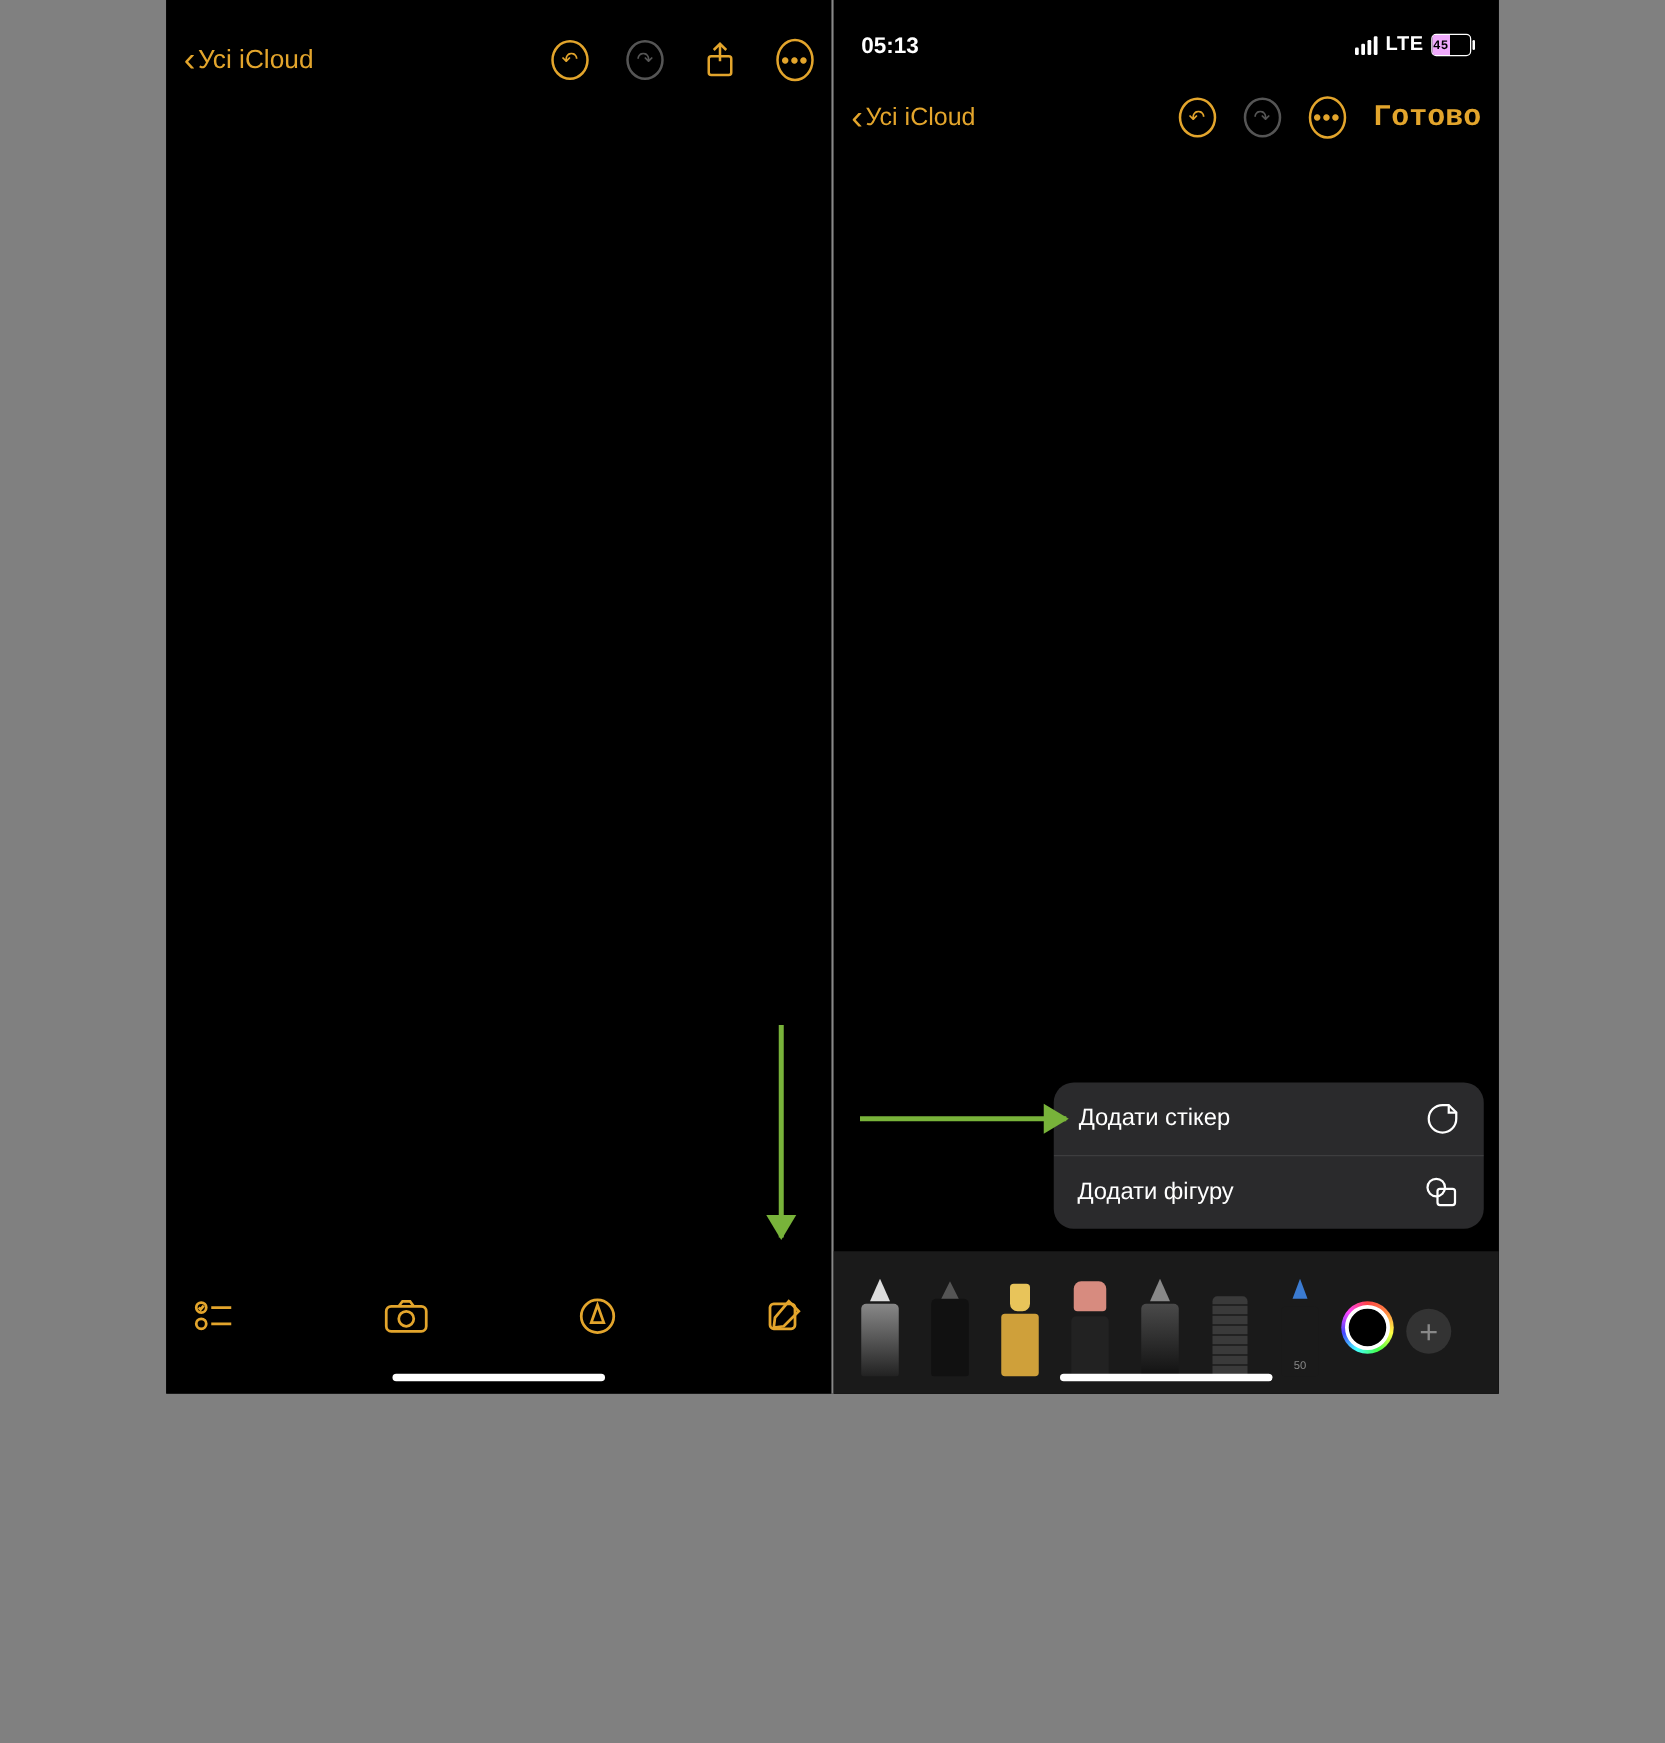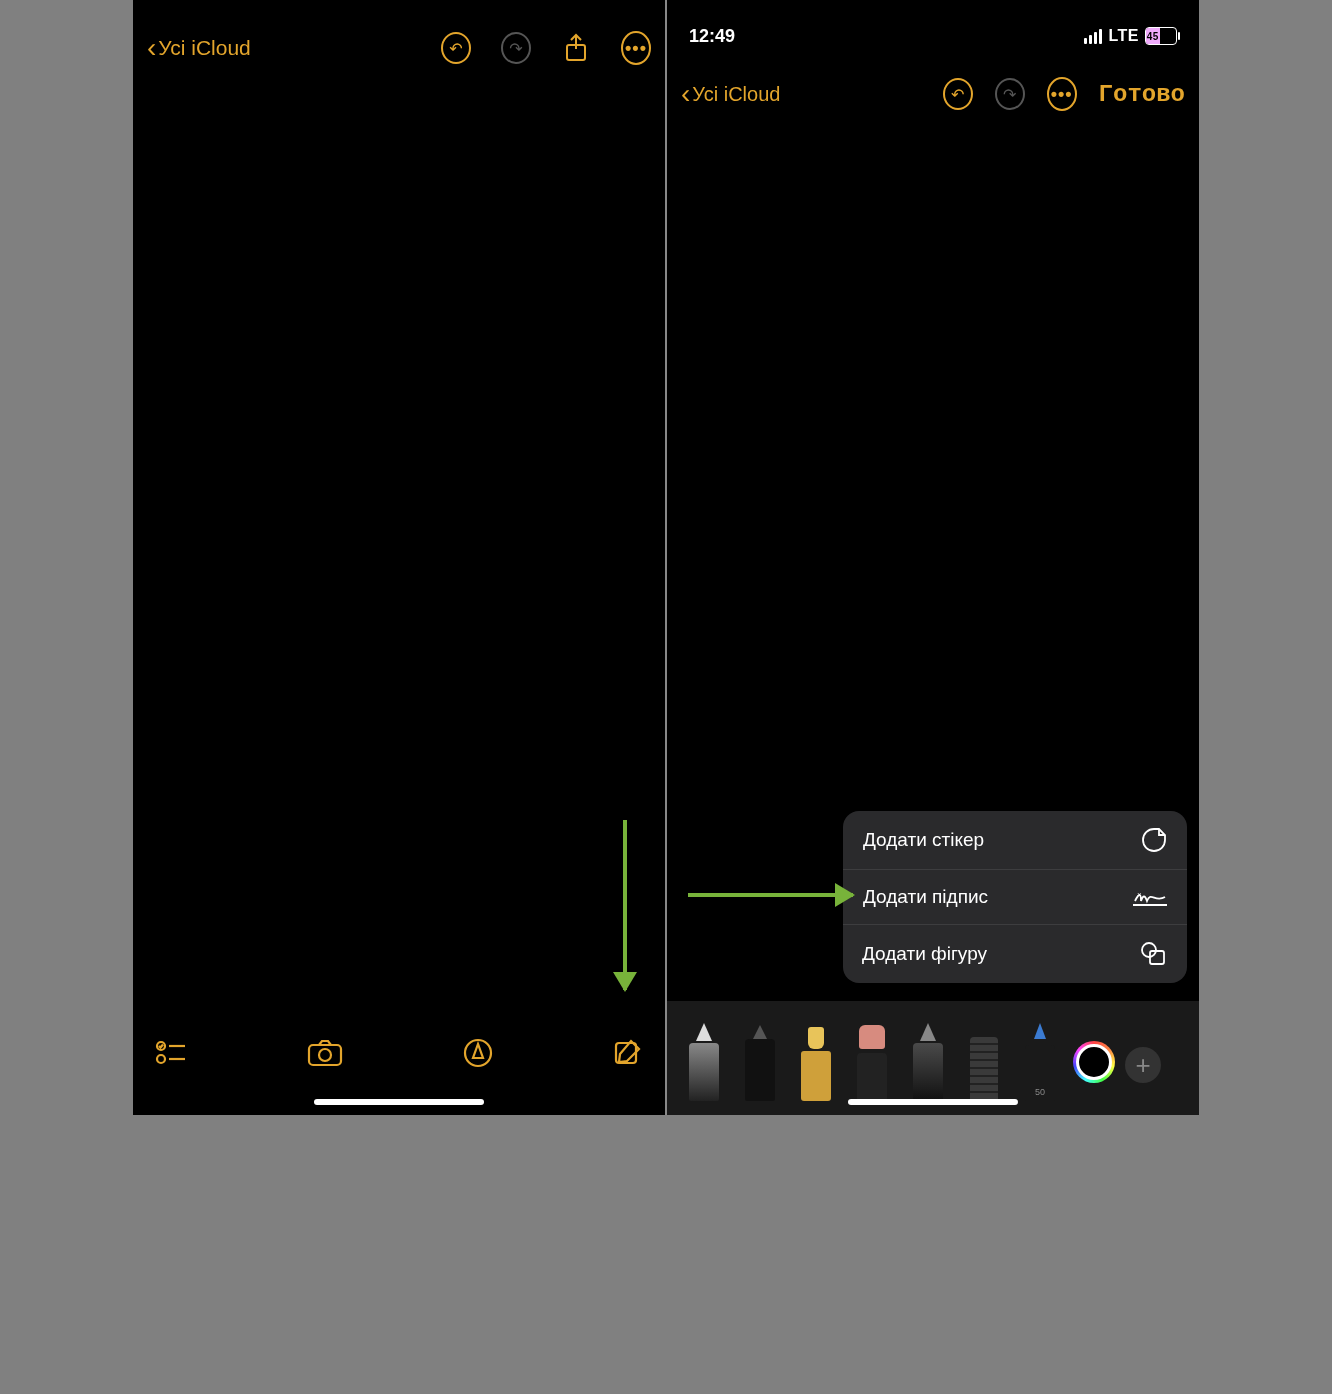--- a/index.html
+++ b/index.html
@@ -295,21 +295,21 @@
     </div>
 
     <div class="home-indicator"></div>
   </div>
 
   <div class="divider"></div>
 
   <div class="pane right">
 
     <div class="status">
-      <span>12:49</span>
+      <span>05:13</span>
       <div class="status-right">
         <div class="sig">
             <span></span>
             <span></span>
             <span></span>
             <span></span>
           </div>
         <span>LTE</span>
         <div class="batt">
           <div class="batt-fill" style="width:45%">45</div>
@@ -346,28 +346,20 @@
 
     <div class="popup">
       <div class="popup-item">
         <span>Додати стікер</span>
         <svg class="mi" width="26" height="26" viewBox="0 0 26 26" fill="none" stroke="currentColor" stroke-width="1.8">
           <path d="M13 2a11 11 0 1 0 11 11V8l-6-6z"></path>
             <path d="M18 2v6h6"></path>
         </svg>
       </div>
       <div class="popup-item">
-        <span>Додати підпис</span>
-        <svg class="mi" width="34" height="20" viewBox="0 0 34 20" fill="none" stroke="currentColor" stroke-width="1.8">
-          <path d="M2 14c4-8 6-8 6 0 2-6 4-6 6 0 4-10 8 2 18-4"></path>
-            <line x1="0" y1="18" x2="34" y2="18"></line>
-            <text x="4" y="10" font-size="8" fill="currentColor" stroke="none">×</text>
-        </svg>
-      </div>
-      <div class="popup-item">
         <span>Додати фігуру</span>
         <svg class="mi" width="28" height="26" viewBox="0 0 28 26" fill="none" stroke="currentColor" stroke-width="1.8">
           <circle cx="10" cy="9" r="7"></circle>
             <rect x="11" y="10" width="14" height="13" rx="2"></rect>
         </svg>
       </div>
     </div>
 
     <div class="draw-bar">
       <div class="tool pen1">

